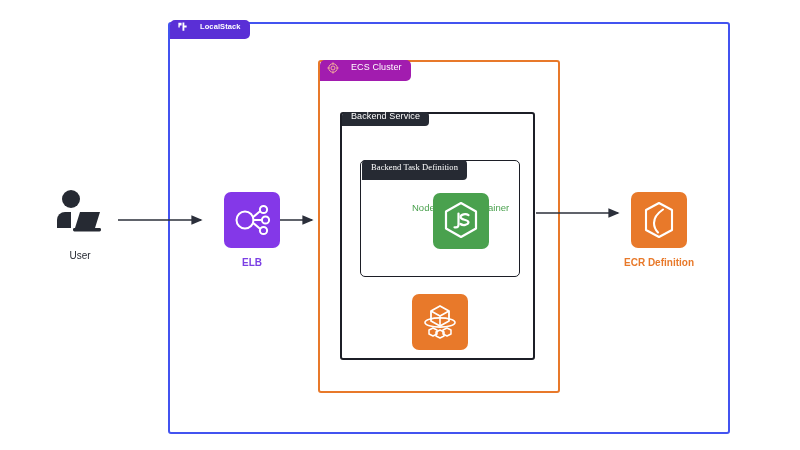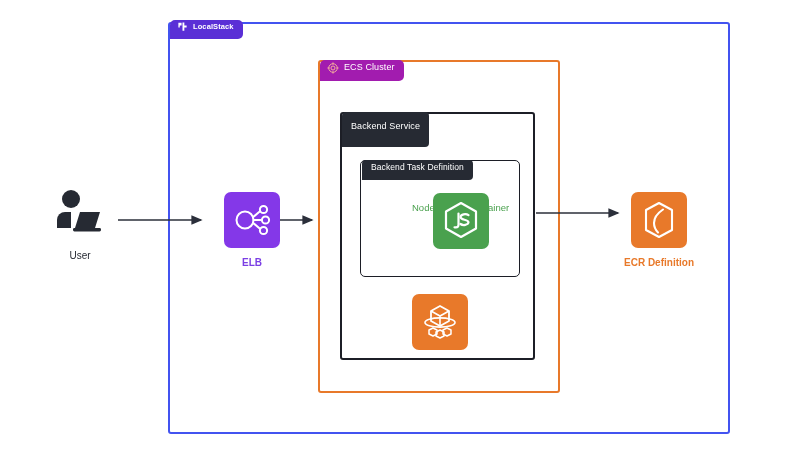--- a/index.html
+++ b/index.html
@@ -47,21 +47,21 @@
     width: 160px; height: 117px;
     border: 1.5px solid #1c1e26;
     border-radius: 5px;
   }
 
   
   .tag {
     position: absolute;
     display: flex;
     align-items: center;
-    gap: 5px;
+    gap: 12px;
     padding: 4px 9px 10px 7px;
     border-radius: 5px;
     font-size: 8.5px;
     font-weight: 700;
     letter-spacing: 0.1px;
     color: #ffffff;
     white-space: nowrap;
     box-sizing: border-box;
     line-height: 1;
   }
@@ -77,33 +77,34 @@
     background: #a21caf;
     border-radius: 5px 5px 5px 0;
     height: 21px;
     font-size: 9px;
     font-weight: 400;
   }
   .tag-service {
     left: 342px; top: 112px;
     background: #262a33;
     border-radius: 4px 4px 4px 0;
-    height: 35px;
+    height: 14px;
     font-size: 9px;
     font-weight: 400;
     padding-left: 9px;
   }
   .tag-task {
     left: 362px; top: 160px;
     background: #262a33;
     border-radius: 4px 4px 4px 0;
     height: 20px;
     font-size: 8.5px;
     font-weight: 400;
     padding-left: 9px;
+    font-family: Liberation Serif, serif;
   }
   .tag-icon {
     display: inline-flex;
     align-items: center;
     justify-content: center;
     flex: 0 0 auto;
   }
 
   
   .node {

